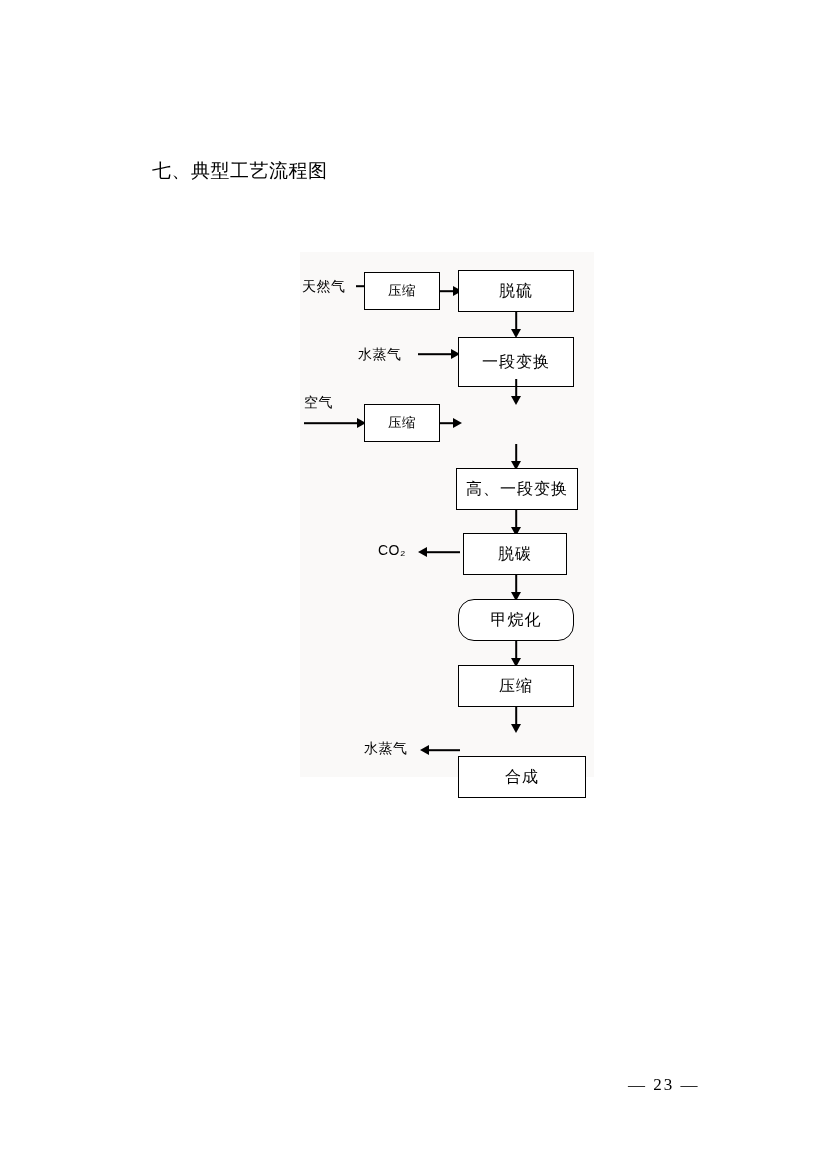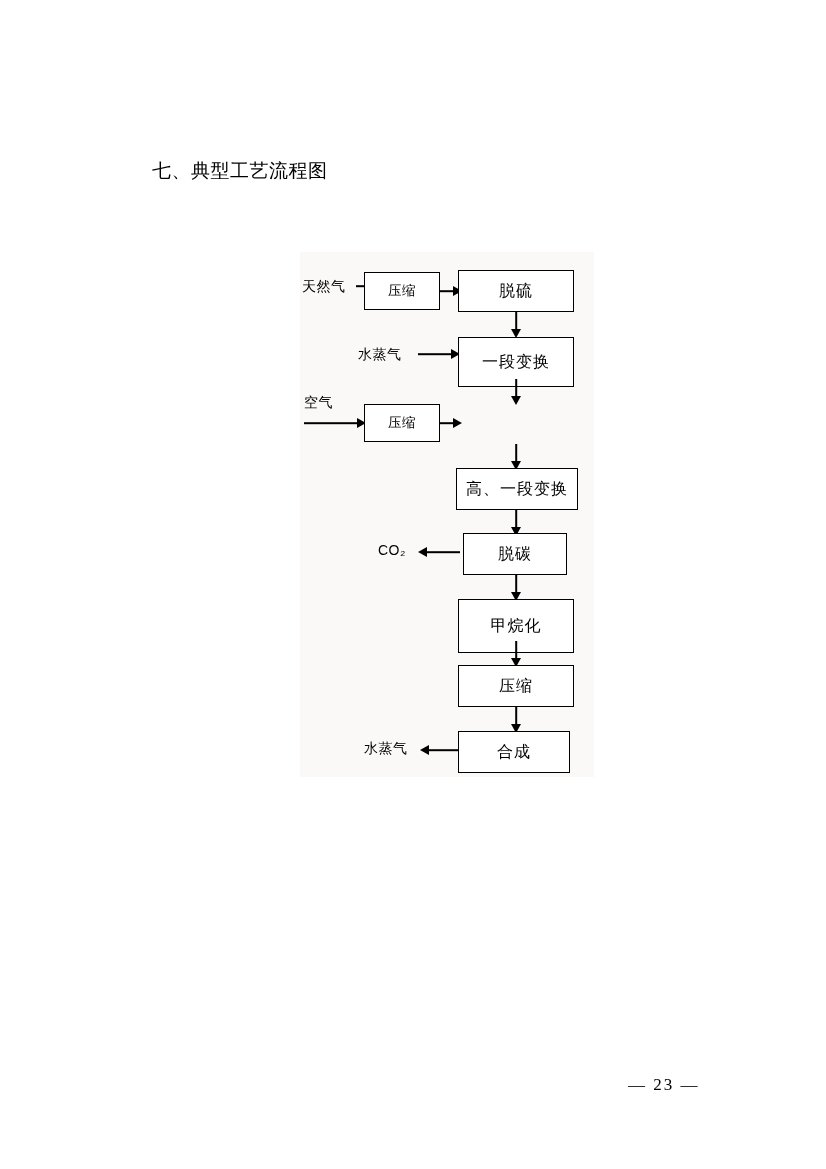--- a/index.html
+++ b/index.html
@@ -194,37 +194,37 @@
       <div class="line" style="left:8px; width:34px;"></div>
       <div class="head"></div>
     </div>
     <div class="box" style="left:156px; top:281px; width:104px; height:42px;margin-left:7px;">脱碳</div>
 
     <div class="v-arrow" style="left:210px; top:323px; width:12px; height:26px;">
       <div class="line" style="height:18px;"></div>
       <div class="head"></div>
     </div>
 
-    <div class="box" style="left:158px; top:347px; width:116px; height:54px;">甲烷化</div>
+    <div class="box" style="left:158px; top:347px; width:116px; height:42px;border-radius:16px;">甲烷化</div>
 
     <div class="v-arrow" style="left:210px; top:389px; width:12px; height:26px;">
       <div class="line" style="height:18px;"></div>
       <div class="head"></div>
     </div>
 
     <div class="box" style="left:158px; top:413px; width:116px; height:42px;">压缩</div>
 
     <div class="v-arrow" style="left:210px; top:455px; width:12px; height:26px;">
       <div class="line" style="height:18px;"></div>
       <div class="head"></div>
     </div>
 
     <div class="label" style="left:64px; top:488px;">水蒸气</div>
     <div class="h-arrow left" style="left:120px; top:492px; width:40px; height:12px;">
       <div class="line" style="left:8px; width:32px;"></div>
       <div class="head"></div>
     </div>
-    <div class="box" style="left:158px; top:479px; width:112px; height:42px;">合成</div>
+    <div class="box" style="left:158px; top:504px; width:128px; height:42px;">合成</div>
 
   </div>
 
   <div class="page-number">— 23 —</div>
 </div>
 
 </body></html>

